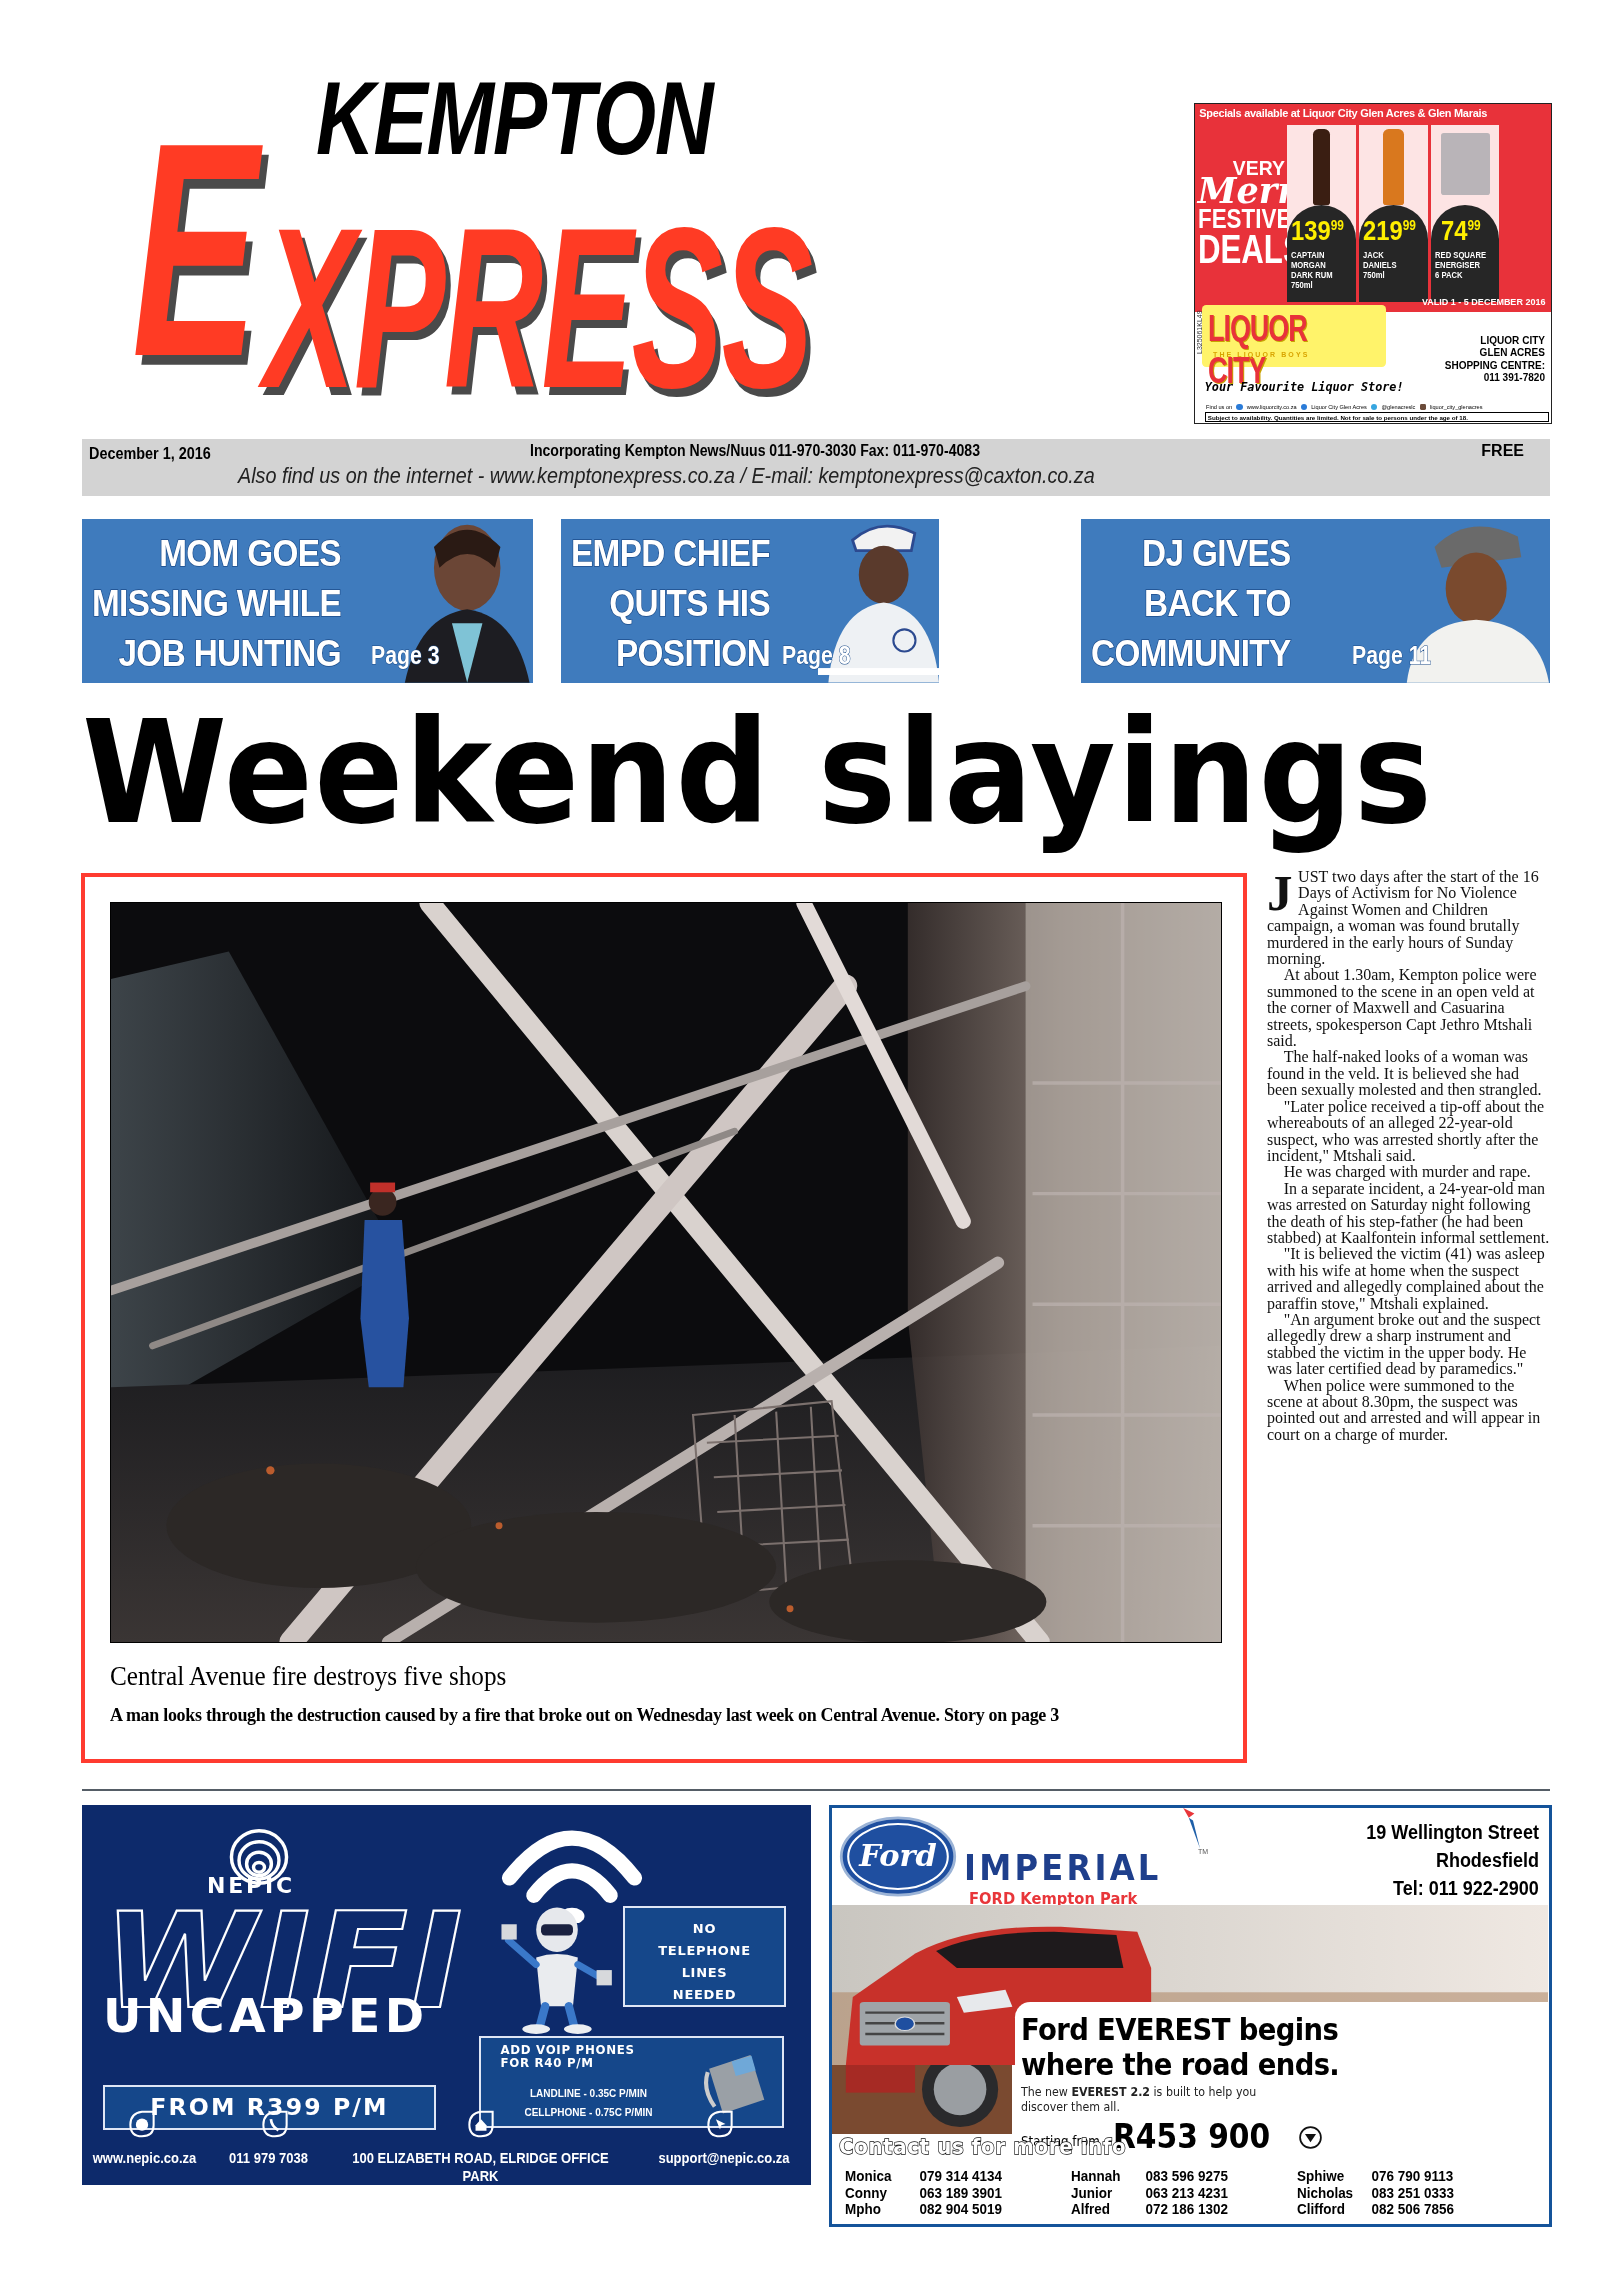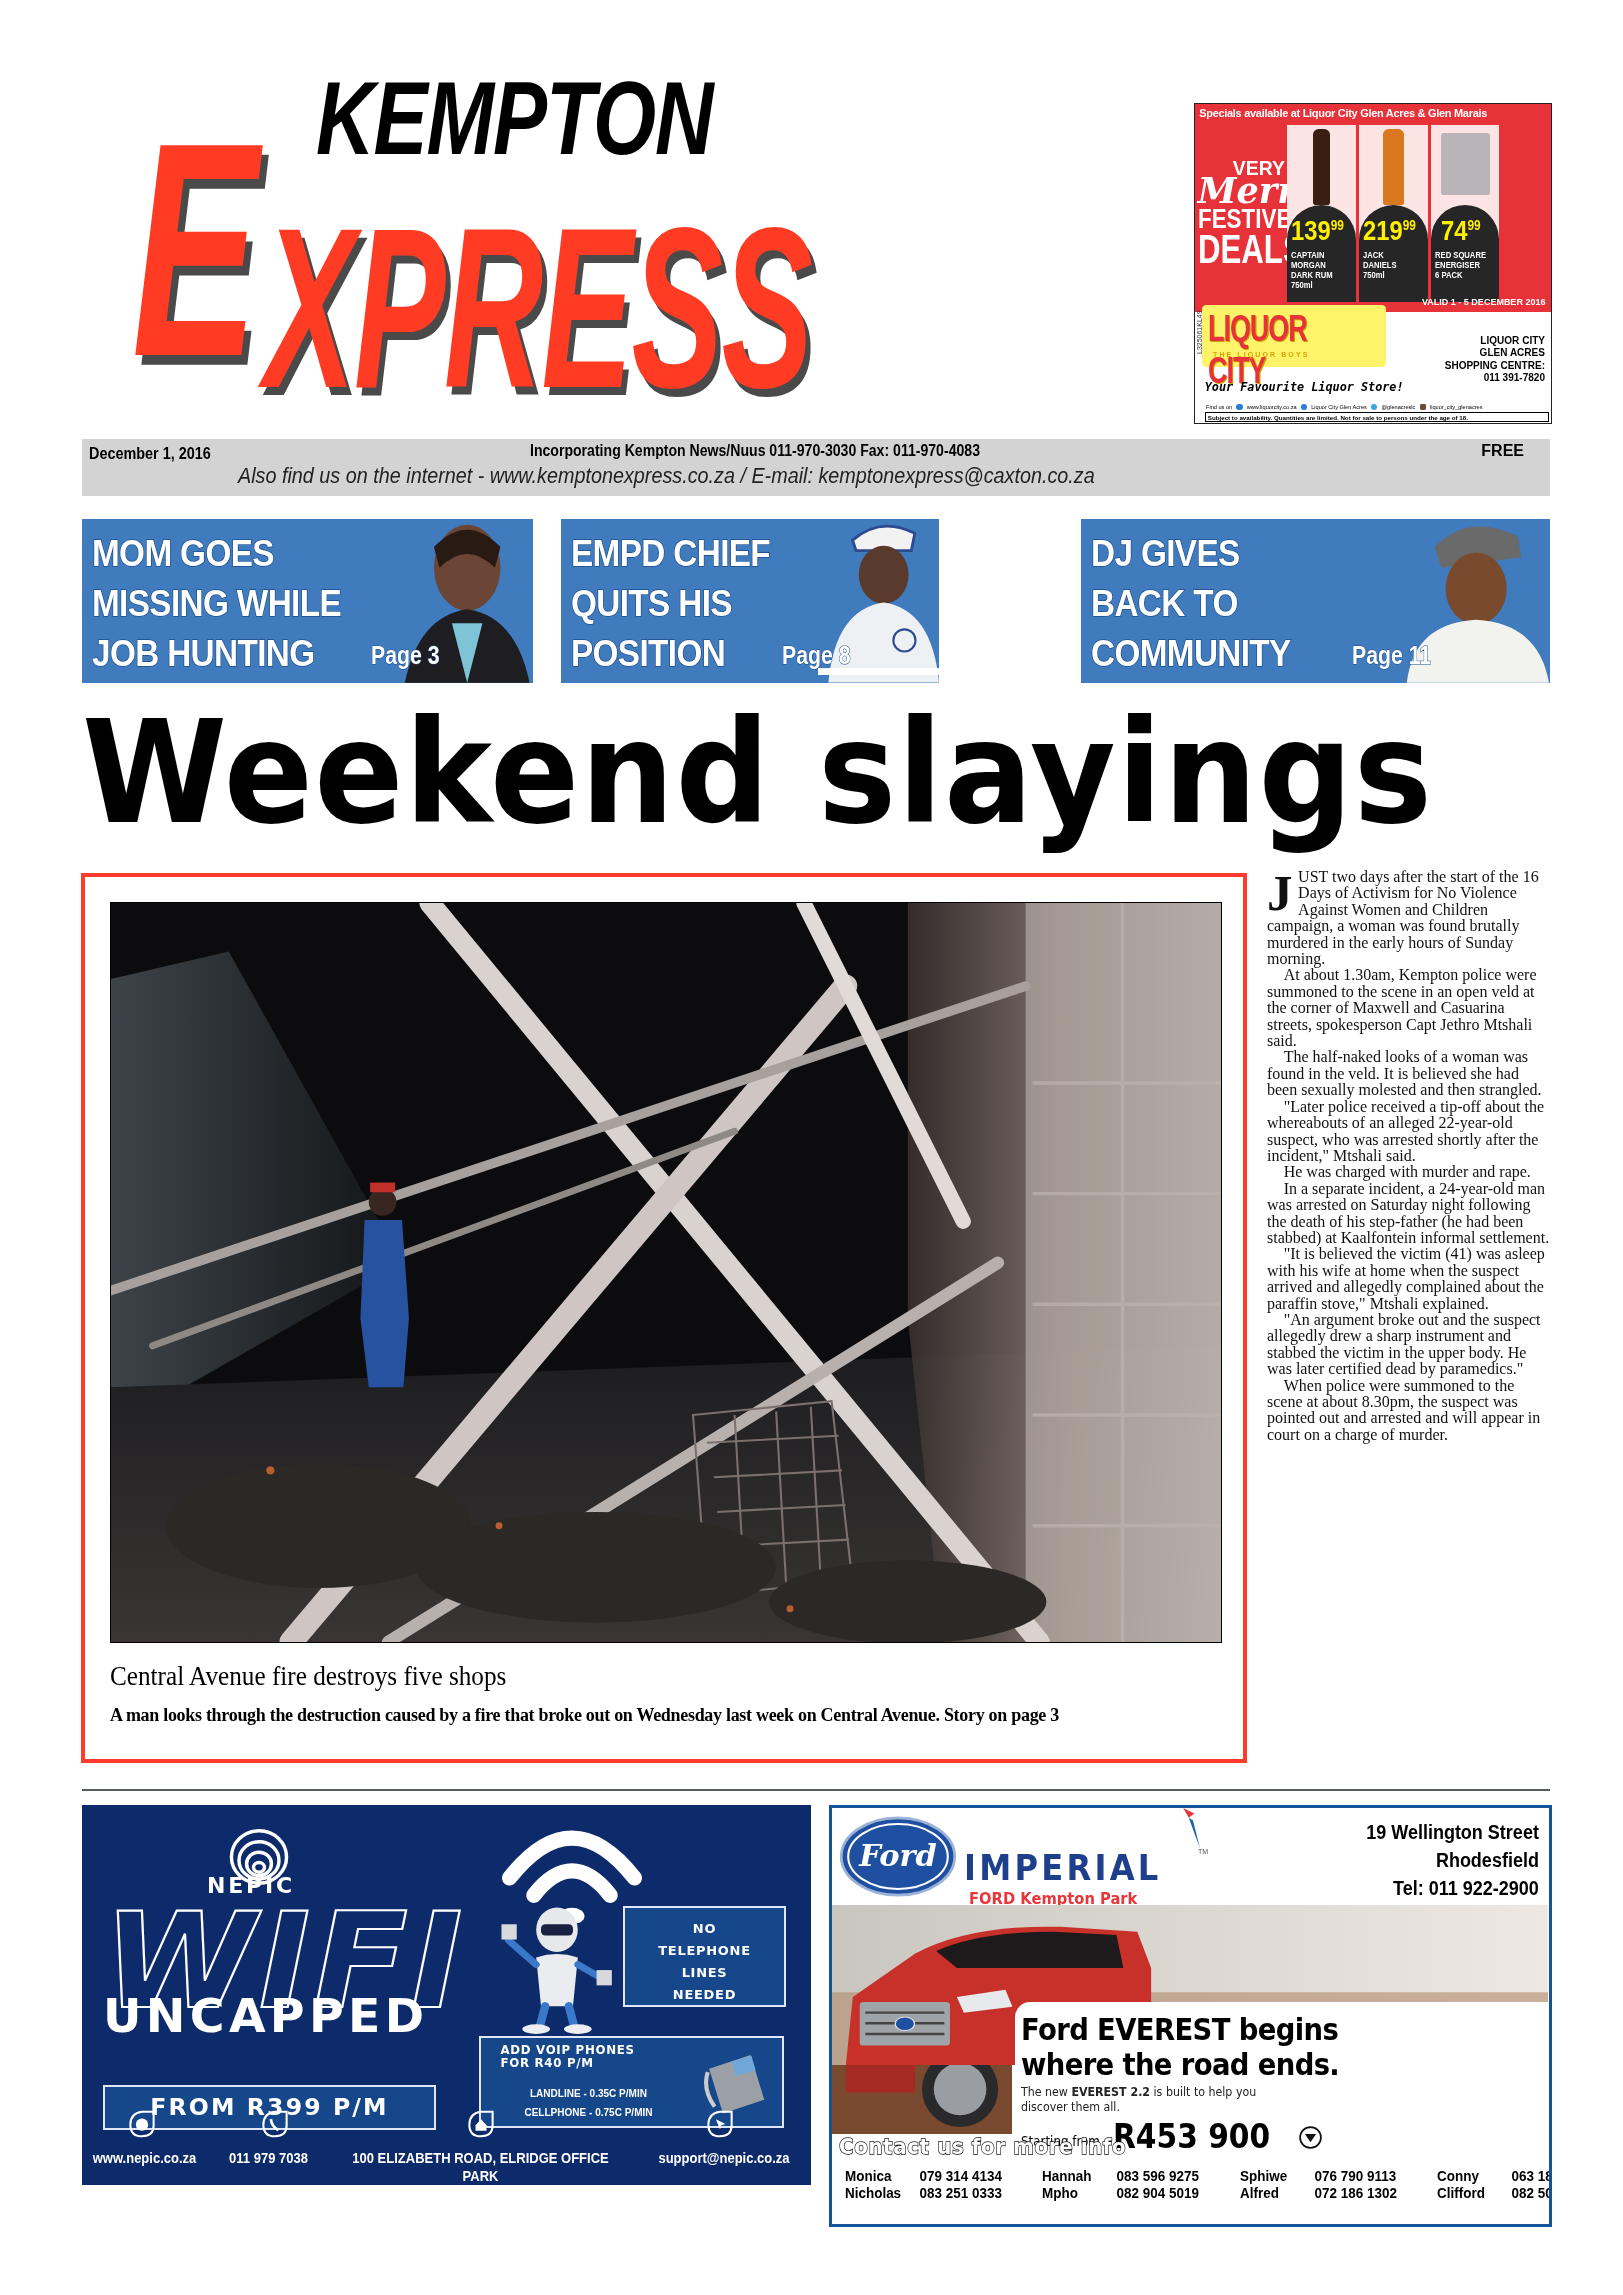--- a/index.html
+++ b/index.html
@@ -40,21 +40,21 @@
   .lq-code { position: absolute; left: 0.7px; top: 250px; font-size: 7px; transform: rotate(-90deg); transform-origin: left top; color: #333; white-space: nowrap; }
 
   
   .info-band { position: absolute; left: 82px; top: 439px; width: 1468px; height: 57px; background: #d3d3d3; }
   .info-date { position: absolute; left: 7px; top: 5.6px; font-weight: bold; font-size: 16px; transform: scaleX(0.9); transform-origin: left; }
   .info-incorp { position: absolute; left: 448px; top: 2.8px; font-weight: bold; font-size: 16px; transform: scaleX(0.88); transform-origin: left; white-space: nowrap; }
   .info-free { position: absolute; right: 26px; top: 2.8px; font-weight: bold; font-size: 16px; }
   .info-web { position: absolute; left: 156px; top: 25px; font-style: italic; font-size: 21.5px; white-space: nowrap; transform: scaleX(0.92); transform-origin: left; color: #222; }
 
   
-  .teaser { position: absolute; top: 519px; height: 164px; background: #3f7bbd; overflow: hidden; }
+  .teaser { position: absolute; top: 519px; height: 164px; background: #3f7bbd; overflow: hidden; text-align: right; }
   .teaser-text { position: absolute; left: 9.7px; top: 9.7px; color: #fff; font-weight: 900; font-size: 37px; line-height: 50px; white-space: pre-line; letter-spacing: -0.7px; -webkit-text-stroke: 1.4px #1c4c8a; paint-order: stroke fill; transform: scaleX(0.9); transform-origin: left top; z-index: 2; }
   .teaser-page { position: absolute; color: #fff; font-weight: 900; font-size: 25px; -webkit-text-stroke: 1px #1c4c8a; paint-order: stroke fill; transform: scaleX(0.85); transform-origin: left; z-index: 3; }
   .teaser-photo { position: absolute; top: 0; height: 164px; z-index: 1; }
 
   
   .headline { position: absolute; left: 82px; top: 701px; width: 1468px; font-weight: 900; font-size: 143px; line-height: 1; letter-spacing: 1.4px; white-space: nowrap; font-family: "DejaVu Sans", sans-serif; transform: scaleX(0.92); transform-origin: left top; }
 
   
   .photo-box { position: absolute; left: 81px; top: 873px; width: 1166px; height: 890px; border: 4.2px solid #ff3b30; background: #fff; font-family: Liberation Serif, serif; }
   .photo { position: absolute; left: 25px; top: 25px; width: 1112px; height: 741px; background: #0d0d0f; overflow: hidden; border: 1.4px solid #000; }
@@ -100,21 +100,21 @@
   .ford-photo { position: absolute; left: 0; top: 97px; width: 716px; height: 160px; }
   .ford-photo-lower { position: absolute; left: 0; top: 257px; width: 180px; height: 69px; }
   .ford-headbox { position: absolute; left: 183px; top: 194px; width: 538px; height: 163px; background: #fff; border-radius: 15.3px 0 0 0; }
   .ford-headline { position: absolute; left: 189px; top: 204px; font-weight: bold; font-size: 30.5px; line-height: 35px; white-space: pre-line; font-family: "DejaVu Sans", sans-serif; letter-spacing: -0.7px; transform: scaleX(0.9); transform-origin: left; }
   .ford-sub { position: absolute; left: 189px; top: 276px; font-size: 13px; line-height: 15.3px; width: 326px; color: #222; font-family: "DejaVu Sans", sans-serif; transform: scaleX(0.85); transform-origin: left; }
   .ford-sub b { font-weight: bold; }
   .ford-starting { position: absolute; left: 189px; top: 325px; font-size: 14px; font-family: "DejaVu Sans", sans-serif; transform: scaleX(0.85); transform-origin: left; }
   .ford-price { position: absolute; left: 281px; top: 309px; font-size: 33px; font-weight: bold; font-family: "DejaVu Sans", sans-serif; transform: scaleX(0.9); transform-origin: left; }
   .ford-arrow { position: absolute; left: 466px; top: 317px; width: 25px; height: 25px; }
   .ford-contact-cta { position: absolute; left: 7px; top: 326px; font-weight: 900; font-size: 22px; color: #fff; -webkit-text-stroke: 1.4px #111; paint-order: stroke fill; font-family: "DejaVu Sans", sans-serif; letter-spacing: 0.7px; transform: scaleX(0.9); transform-origin: left; }
-  .ford-contacts { position: absolute; left: 12.5px; top: 360px; width: 659px; display: grid; grid-template-columns: repeat(5, 1fr); column-gap: 19.4px; font-weight: bold; font-size: 15.3px; line-height: 16.7px; }
+  .ford-contacts { position: absolute; left: 12.5px; top: 360px; width: 659px; display: grid; grid-template-columns: repeat(3, 1fr); column-gap: 19.4px; font-weight: bold; font-size: 15.3px; line-height: 16.7px; }
   .ford-contact-row { display: flex; gap: 9.7px; transform: scaleX(0.88); transform-origin: left; white-space: nowrap; }
   .ford-contact-row .nm { width: 75px; display: inline-block; }
   .ford-code { position: absolute; right: 4.2px; top: 416px; transform: rotate(-90deg); transform-origin: right top; font-size: 7px; color: #333; white-space: nowrap; }
 </style>
 </head>
 <body>
 
 <div class="masthead">
   <div class="mast-kempton">KEMPTON</div>
   <div class="mast-express">

